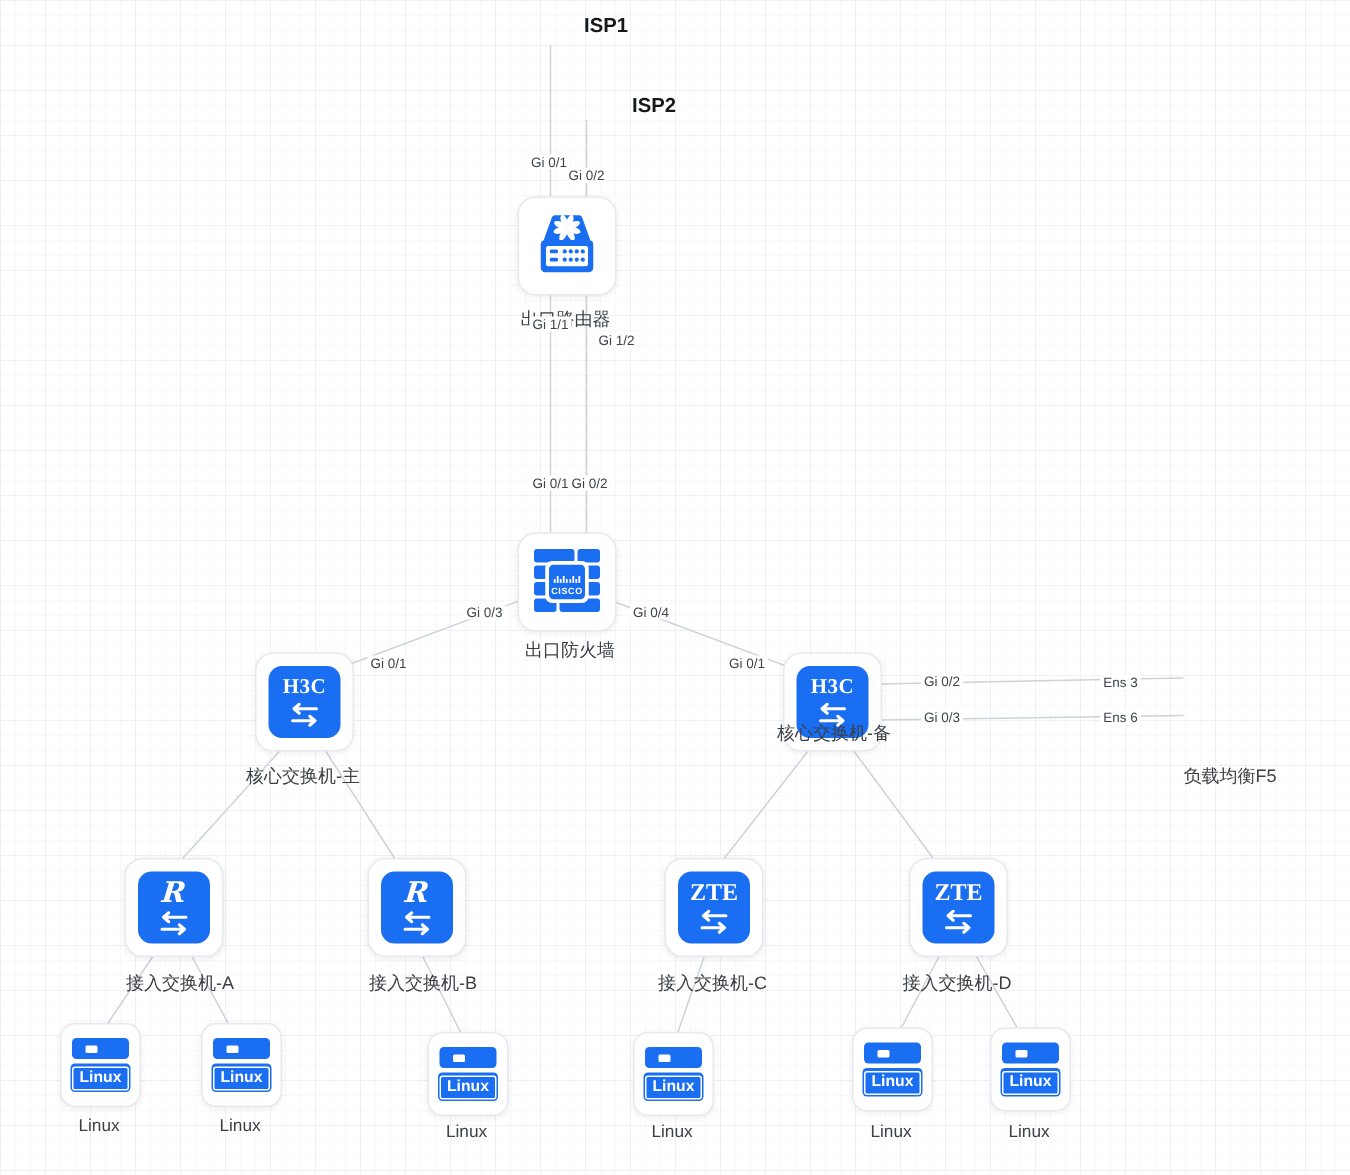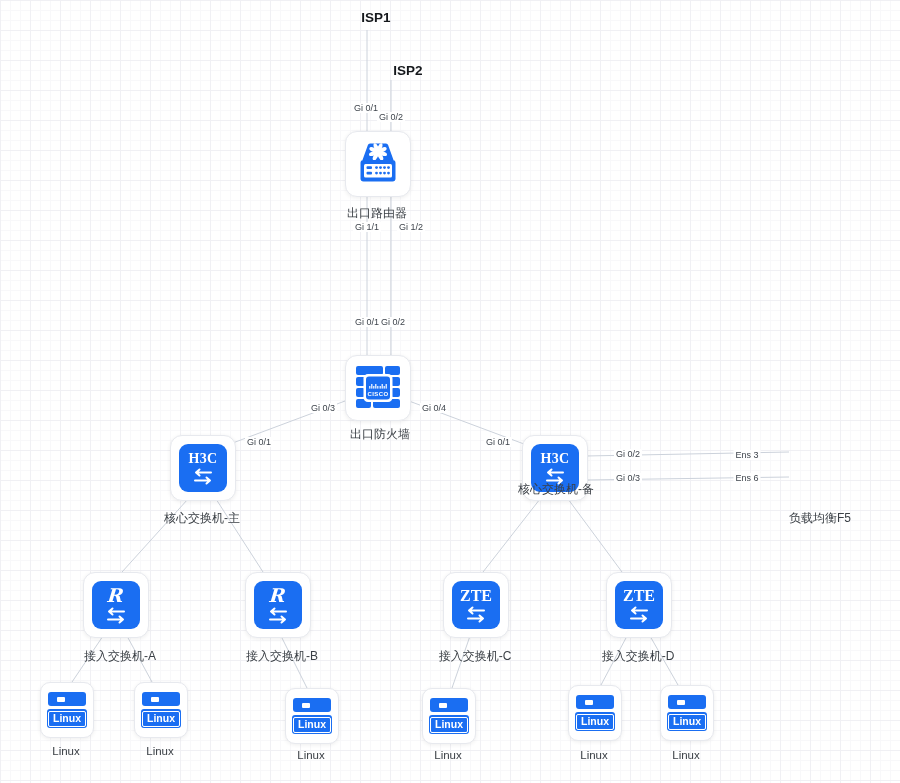--- a/index.html
+++ b/index.html
@@ -40,21 +40,21 @@
   .node-label{
     position:absolute;transform:translate(-50%,-50%);font-size:12px;
     color:var(--node-label);white-space:nowrap;z-index:3;
   }
   .port{
     position:absolute;transform:translate(-50%,-50%);font-size:9px;
     color:var(--port-label);background:#fff;padding:0 2px;white-space:nowrap;z-index:3;
   }
   .isp{
     position:absolute;transform:translate(-50%,-50%);font-size:13.5px;font-weight:bold;
-    color:#15181c;white-space:nowrap;z-index:3;
+    color:#15181c;white-space:nowrap;z-index:3;margin-left:28px;
   }
   .server{
     position:absolute;width:52px;height:54px;background:#fff;
     border:1px solid #e7e9ee;border-radius:10px;
     box-shadow:0 1px 4px rgba(0,0,0,.07);
     display:flex;flex-direction:column;align-items:center;justify-content:center;gap:3px;z-index:2;
   }
   .srv-top{width:38px;height:14px;background:var(--device-blue);border-radius:3px;position:relative;}
   .srv-dash{position:absolute;left:9px;top:5px;width:8px;height:4.5px;background:#fff;border-radius:1px;}
   .srv-badge{width:40px;height:19px;background:var(--device-blue);border-radius:3px;display:flex;align-items:center;justify-content:center;}
@@ -289,21 +289,21 @@
         <span class="srv-dash"></span>
       </div>
     <div class="srv-badge">
         <span class="srv-badge-inner">Linux</span>
       </div>
   </div>
   <span class="node-label" style="left:686px;top:755px;font-size:11.5px">Linux</span>
 
   <span class="port" style="left:366px;top:108px">Gi 0/1</span>
   <span class="port" style="left:391px;top:117px">Gi 0/2</span>
-  <span class="port" style="left:367px;top:227px">Gi 1/1</span>
+  <span class="port" style="left:367px;top:216px">Gi 1/1</span>
   <span class="port" style="left:411px;top:227px">Gi 1/2</span>
   <span class="port" style="left:367px;top:322px">Gi 0/1</span>
   <span class="port" style="left:393px;top:322px">Gi 0/2</span>
   <span class="port" style="left:323px;top:408px">Gi 0/3</span>
   <span class="port" style="left:434px;top:408px">Gi 0/4</span>
   <span class="port" style="left:259px;top:442px">Gi 0/1</span>
   <span class="port" style="left:498px;top:442px">Gi 0/1</span>
   <span class="port" style="left:628px;top:454px">Gi 0/2</span>
   <span class="port" style="left:628px;top:478px">Gi 0/3</span>
   <span class="port" style="left:747px;top:455px">Ens 3</span>

